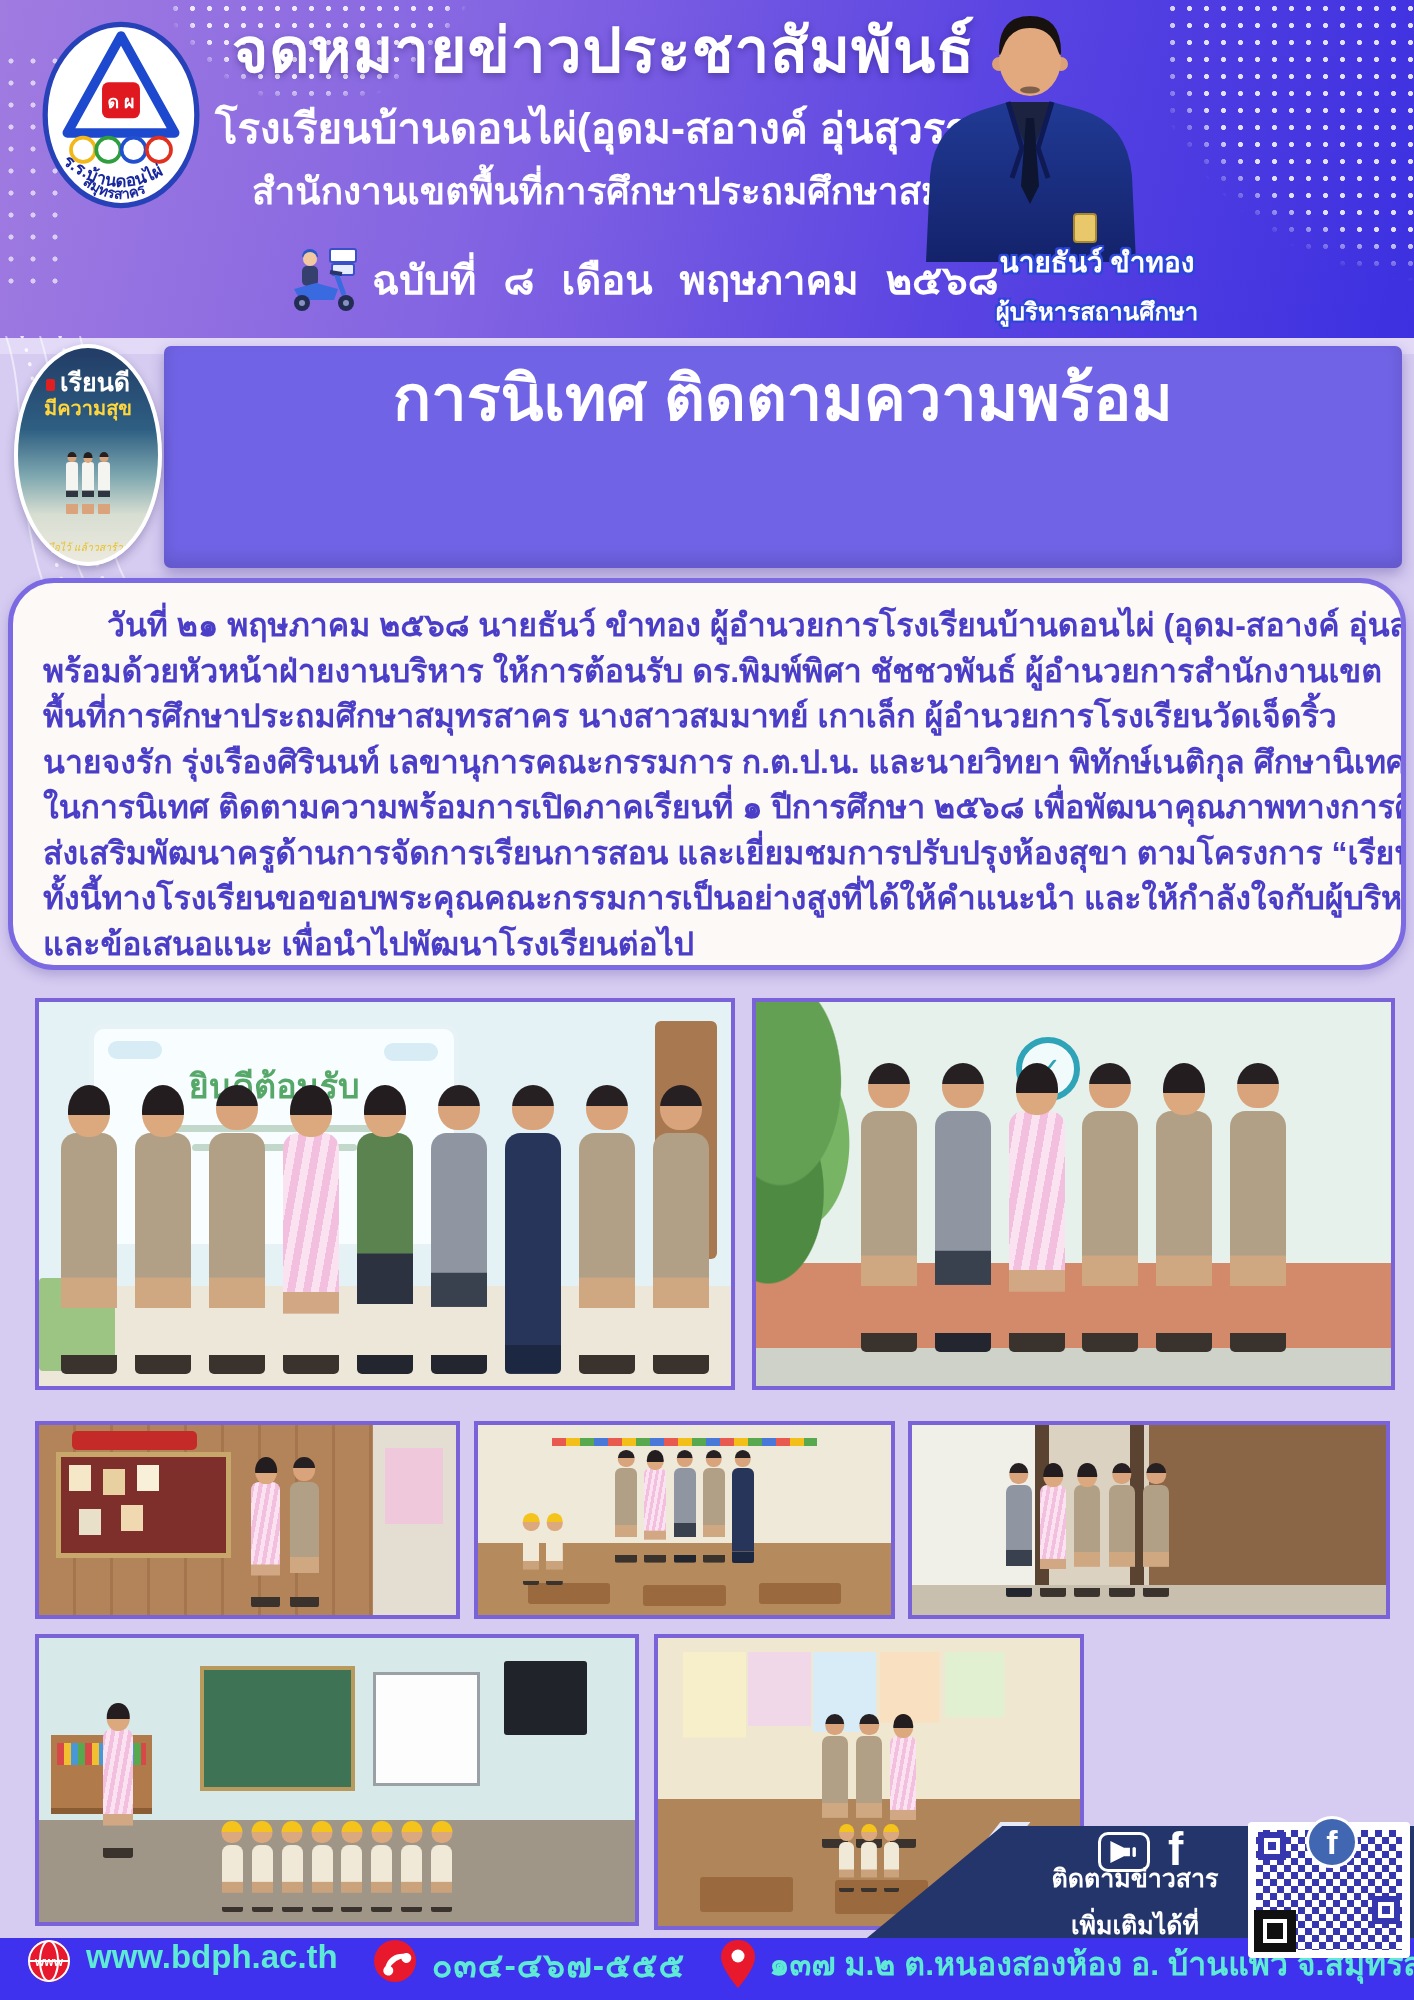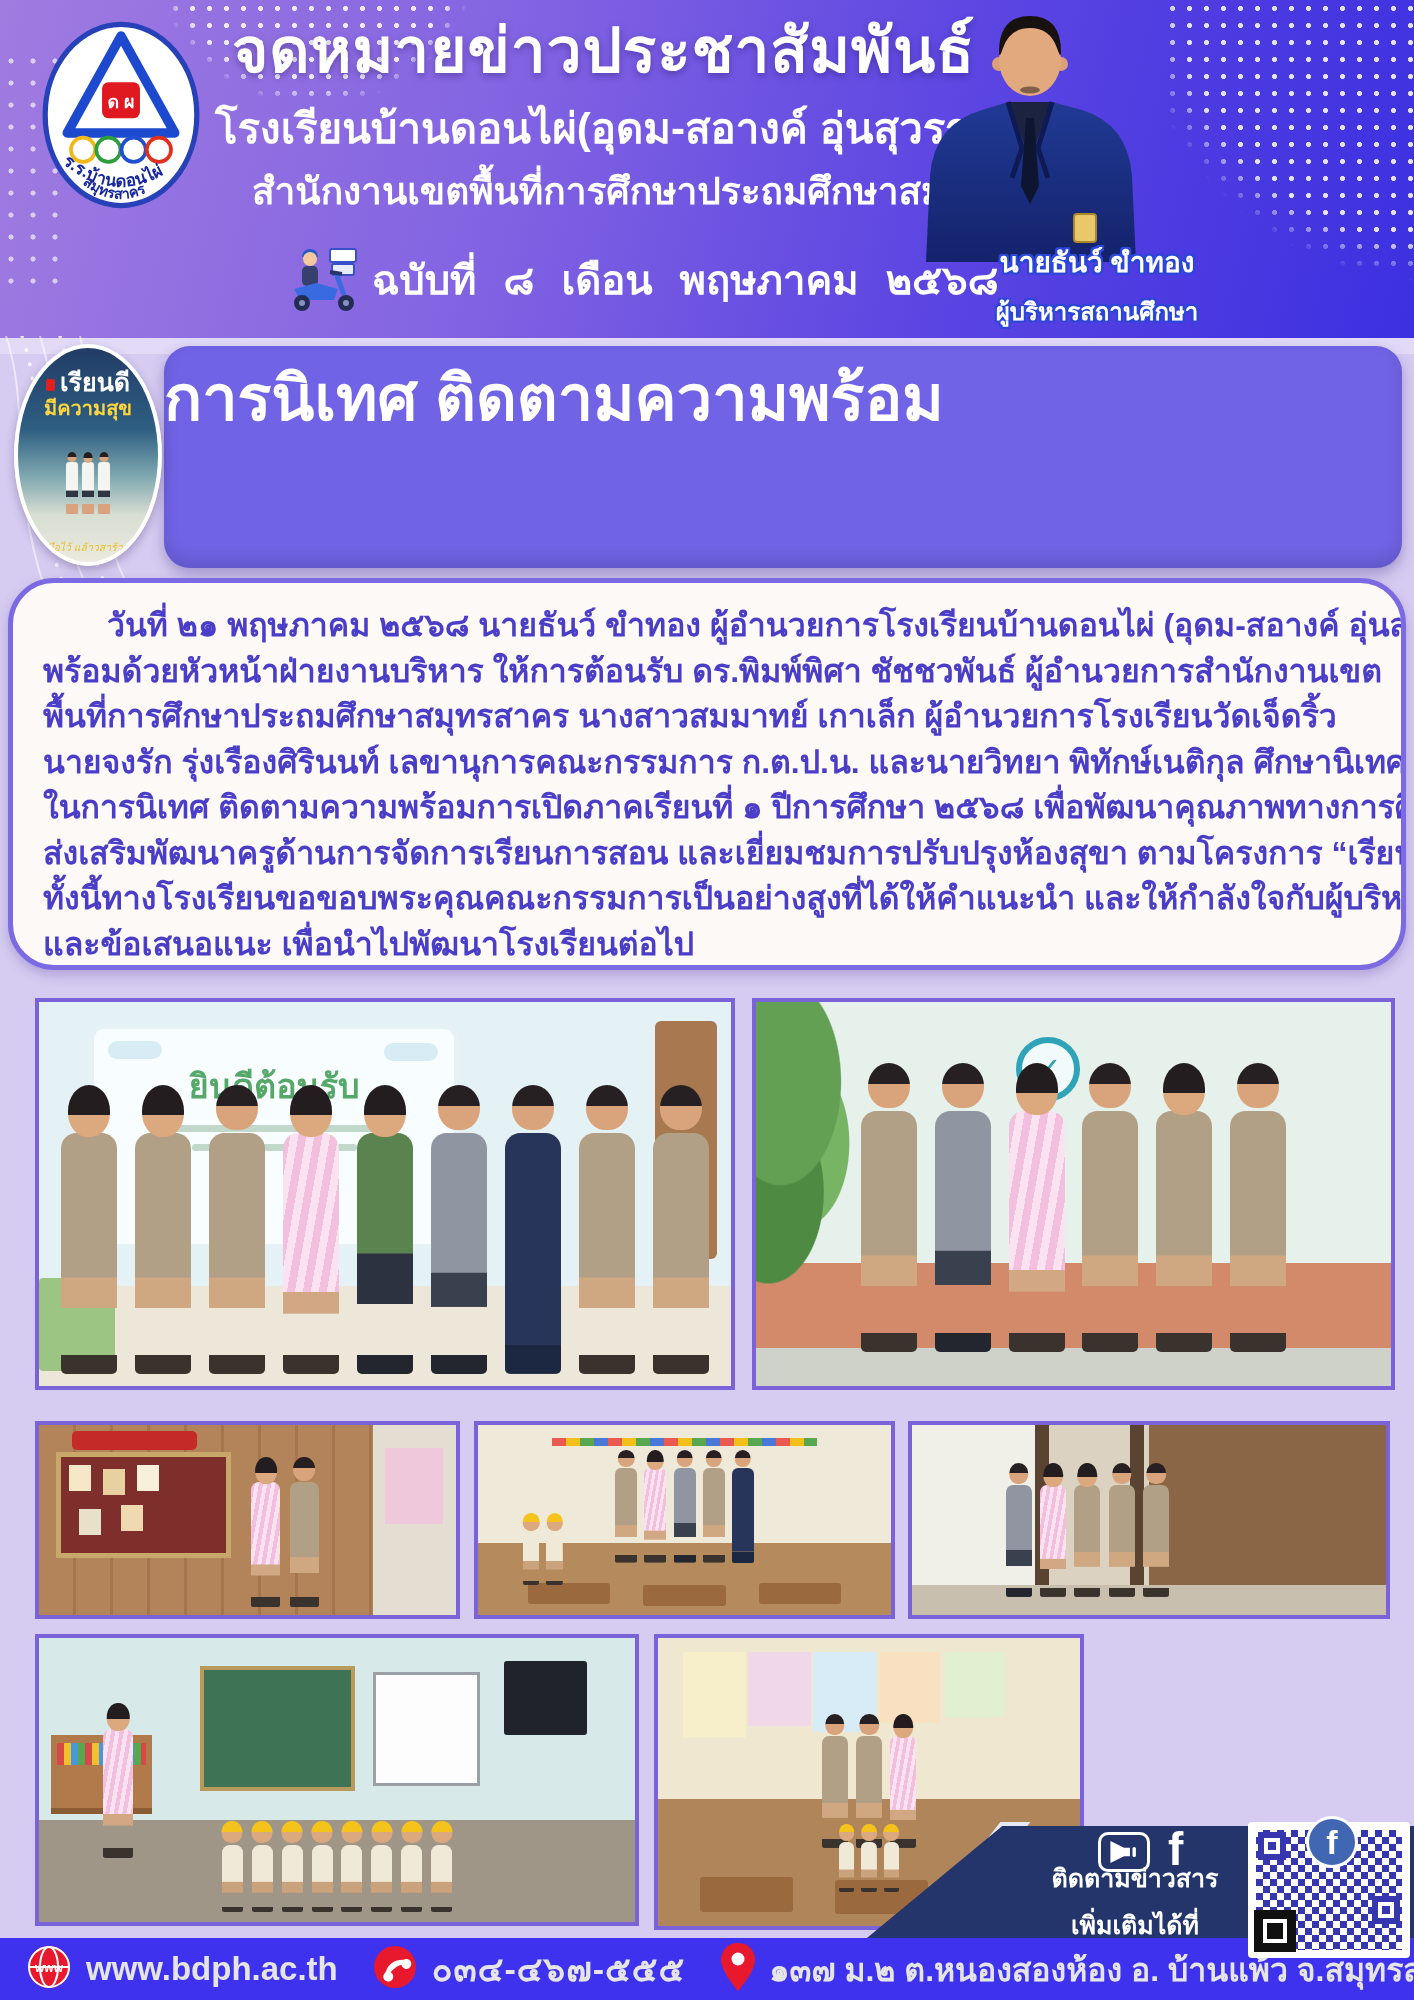--- a/index.html
+++ b/index.html
@@ -45,22 +45,22 @@
     background:linear-gradient(180deg,#223c66 0%,#2e5f82 38%,#7fa8b0 60%,#d8ded2 78%,#eceadf 100%);
     box-shadow:0 4px 10px rgba(40,30,90,.3);}
   .badge .b1{position:absolute;left:0;top:22px;width:100%;font-size:25px;font-weight:800;color:#fff;line-height:1;}
   .badge .b1::before{content:"";display:inline-block;width:9px;height:12px;background:#e02020;border-radius:2px;margin-right:5px;}
   .badge .b2{position:absolute;left:0;top:50px;width:100%;font-size:20px;font-weight:800;color:#ffd63c;line-height:1;}
   .badge .people{bottom:48px;font-size:6px;}
   .badge .slogan{position:absolute;left:0;bottom:8px;width:100%;font-size:10.5px;font-style:italic;
                  color:#e8c22c;line-height:1.1;}
 
   
-  .banner{position:absolute;left:164px;top:346px;width:1238px;height:222px;border-radius:26px;background:#7063e5;
-    color:#fff;text-align:left;box-shadow:0 6px 14px rgba(60,40,140,.35),inset 0 -8px 16px rgba(0,0,0,.12);}
+  .banner{position:absolute;left:164px;top:346px;width:1238px;height:222px;border-radius:7px;background:#7063e5;
+    color:#fff;text-align:center;box-shadow:0 6px 14px rgba(60,40,140,.35),inset 0 -8px 16px rgba(0,0,0,.12);}
   .banner .l1{margin-top:16px;font-size:63px;font-weight:800;line-height:1.15;}
   .banner .l2{font-size:57px;font-weight:800;line-height:1.25;}
 
   
   .article{position:absolute;left:8px;top:578px;width:1398px;height:392px;border:5px solid #7b6ae2;border-radius:46px;
     background:#fdf9f6;padding:20px 26px 0 30px;overflow:hidden;box-shadow:0 5px 12px rgba(60,40,140,.25);}
   .article .ln{font-size:32px;font-weight:700;color:#4a3ec8;line-height:45.5px;white-space:nowrap;}
   .article .ln:first-child{text-indent:64px;}
 
   
@@ -189,21 +189,21 @@
   .fnd.tl{left:10px;top:10px;}
   .fnd.br{right:10px;bottom:34px;}
   .mark{position:absolute;left:6px;bottom:6px;width:42px;height:42px;border:9px solid #101010;background:#fff;}
   .mark::after{content:"";position:absolute;left:4px;top:4px;right:4px;bottom:4px;background:#101010;}
   .fb-badge{position:absolute;left:58px;top:-6px;width:52px;height:52px;border-radius:50%;background:#4267B2;
             border:3px solid #fff;color:#fff;display:flex;align-items:center;justify-content:center;
             font-size:34px;font-weight:800;}
 
   
   .footer{position:absolute;left:0;top:1938px;width:1414px;height:62px;background:#3e32ee;z-index:5;
-          display:flex;align-items:center;padding-left:26px;color:#e5e5e5;}
+          display:flex;padding-left:26px;color:#5eead4;}
   .f-ic{flex:0 0 auto;}
   .f-url{font-size:33px;font-weight:600;margin:0 34px 0 14px;}
   .f-phone{font-size:34px;font-weight:700;margin:0 34px 0 14px;letter-spacing:1px;}
   .f-addr{font-size:32px;font-weight:600;margin-left:12px;white-space:nowrap;}
 </style>
 </head>
 <body>
 
 <div id="page">
 

